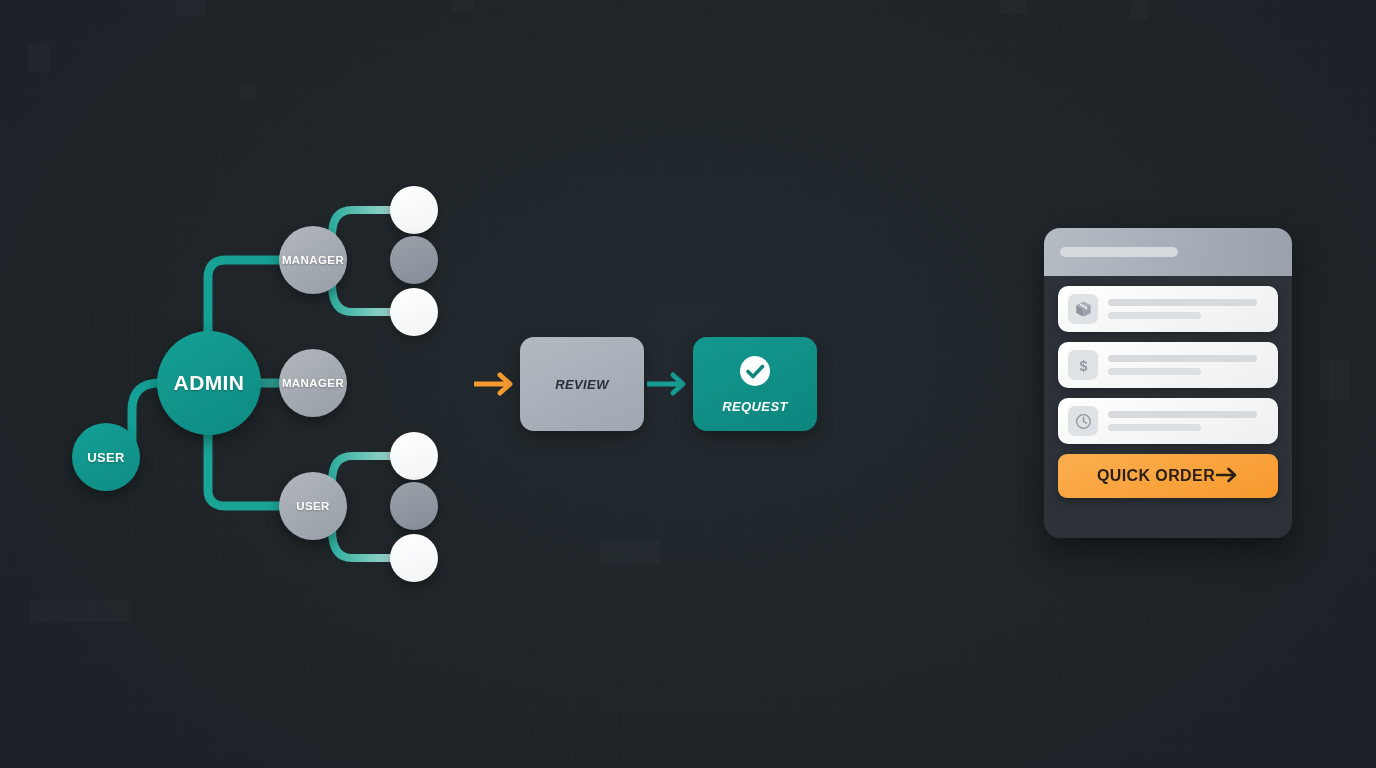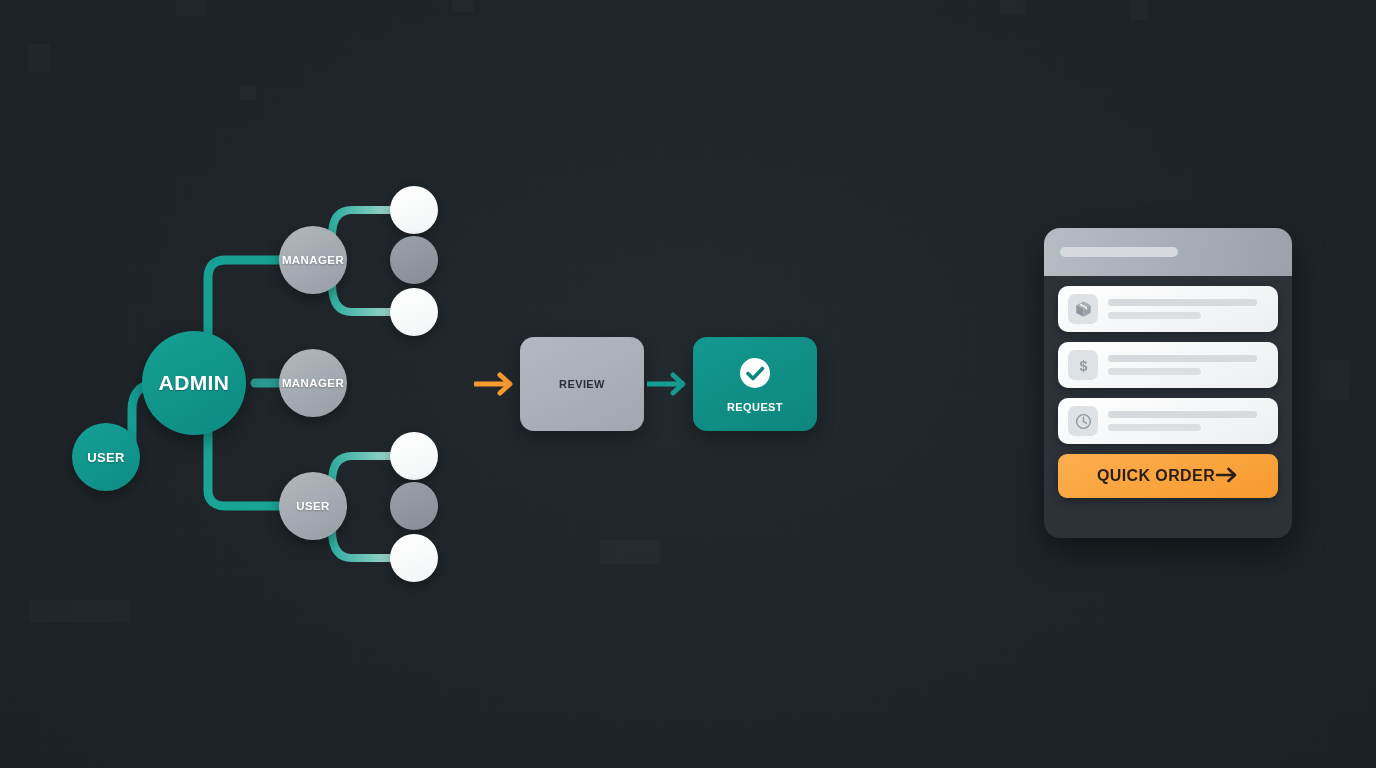--- a/index.html
+++ b/index.html
@@ -107,21 +107,22 @@
     display: flex;
     flex-direction: column;
     align-items: center;
     justify-content: center;
     box-sizing: border-box;
     box-shadow: 0 7px 18px rgba(0,0,0,.33);
   }
   .wf-card .wf-label {
     font-weight: bold;
     letter-spacing: .4px;
-    font-size: 11px;
+    font-size: 13px;
+    font-style: italic;
   }
   .wf-request {
     width: 124px; height: 94px;
     background: linear-gradient(155deg, #fbab49 0%, #f79a30 100%);
   }
   .wf-request .wf-label { color: #2c2118; margin-top: 7px; }
   .wf-review {
     width: 124px; height: 94px;
     background: linear-gradient(155deg, #b3b9c1 0%, #a0a7b0 100%);
   }
@@ -262,21 +263,21 @@
 
       <path d="M 282 76 Q 282 50 302 50 L 340 50" fill="none" stroke="url(#gTealFade2)" stroke-width="8" stroke-linecap="round"></path>
       <path d="M 318 100 L 352 100" fill="none" stroke="url(#gTealFade)" stroke-width="8" stroke-linecap="round"></path>
       <path d="M 282 124 Q 282 152 302 152 L 340 152" fill="none" stroke="url(#gTealFade2)" stroke-width="8" stroke-linecap="round"></path>
 
       <path d="M 282 322 Q 282 296 302 296 L 340 296" fill="none" stroke="url(#gTealFade2)" stroke-width="8" stroke-linecap="round"></path>
       <path d="M 318 346 L 352 346" fill="none" stroke="url(#gTealFade)" stroke-width="8" stroke-linecap="round"></path>
       <path d="M 282 370 Q 282 398 302 398 L 340 398" fill="none" stroke="url(#gTealFade2)" stroke-width="8" stroke-linecap="round"></path>
     </svg>
 
-    <div class="node node-admin" style="left:92px; top:171px; width:104px; height:104px;">
+    <div class="node node-admin" style="left:107px; top:171px; width:104px; height:104px;">
       <span class="node-label">ADMIN</span>
     </div>
 
     <div class="node node-user-teal" style="left:22px; top:263px; width:68px; height:68px;">
       <span class="node-label">USER</span>
     </div>
 
     <div class="node node-gray" style="left:229px; top:66px; width:68px; height:68px;">
       <span class="node-label">MANAGER</span>
     </div>

